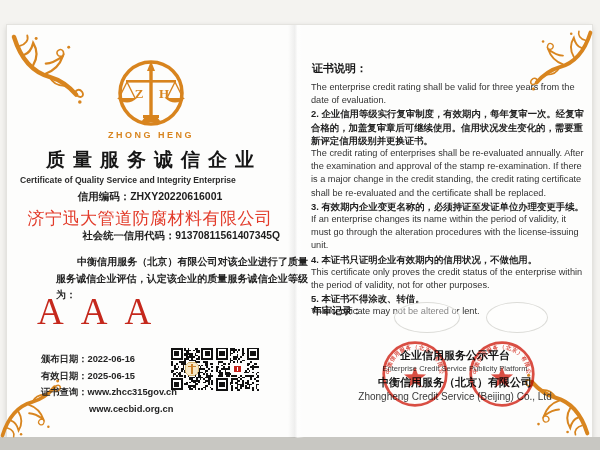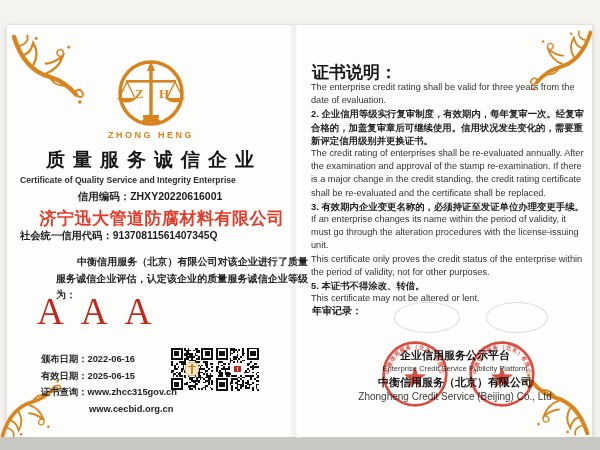--- a/index.html
+++ b/index.html
@@ -12,30 +12,30 @@
         background:linear-gradient(90deg,rgba(0,0,0,0),rgba(110,110,110,.10) 42%,rgba(255,255,255,.5) 60%,rgba(0,0,0,0));}
   .abs{position:absolute;}
   .orn{position:absolute;pointer-events:none;}
   
   .brand{left:71px;top:130px;width:160px;text-align:center;color:#d8841e;font-weight:bold;
          font-size:9px;letter-spacing:2.5px;}
   .title-cn{left:20px;top:147px;width:260px;text-align:center;font-size:19px;font-weight:bold;
             color:#161616;letter-spacing:8px;padding-left:8px;box-sizing:border-box;}
   .title-en{left:20px;top:175px;width:260px;text-align:left;font-size:8.6px;font-weight:bold;color:#2c2c2c;}
   .credit-code{left:20px;top:190px;width:260px;text-align:center;font-size:10.5px;font-weight:bold;color:#1d1d1d;}
-  .company{left:22px;top:207px;width:280px;text-align:center;font-size:17px;font-weight:bold;color:#e23b2a;letter-spacing:.5px;}
-  .unified{left:20px;top:229px;width:260px;text-align:left;font-size:10.3px;font-weight:bold;color:#1d1d1d;}
+  .company{left:10px;top:207px;width:280px;text-align:center;font-size:17px;font-weight:normal;color:#e23b2a;letter-spacing:.5px;}
+  .unified{left:20px;top:229px;width:260px;text-align:right;font-size:10.3px;font-weight:bold;color:#1d1d1d;}
   .assess{left:36px;top:254px;width:252px;font-size:10px;line-height:16.5px;color:#222;
           text-align:justify;text-indent:21px;font-weight:600;margin-left:20px;}
   .rating{left:20px;top:290px;width:260px;text-align:left;font-family:"Liberation Serif","DejaVu Serif",serif;
           font-size:37px;color:#c5281c;letter-spacing:17px;padding-left:17px;box-sizing:border-box;}
   .dates{left:41px;top:351px;font-size:9.3px;font-weight:bold;color:#242424;line-height:16.5px;}
   .dates .url2{padding-left:48px;}
   
-  .desc-head{left:312px;top:61px;font-size:17px;font-weight:bold;color:#161616;}
+  .desc-head{left:312px;top:61px;font-size:11px;font-weight:bold;color:#161616;}
   .desc{left:311px;top:81px;width:277px;color:#222;}
   .desc .cn{font-size:9.4px;font-weight:bold;line-height:13.2px;}
   .desc .en{font-size:9.2px;line-height:13.2px;color:#333;}
   .annual{left:312px;top:304px;font-size:10px;font-weight:bold;color:#161616;}
   .ellipse{border:1px solid #dcdcd8;border-radius:50%;background:rgba(255,255,255,.4);}
   .orgs{left:330px;top:348px;width:250px;text-align:center;color:#161616;}
   .orgs .cn1{font-size:11px;font-weight:bold;}
   .orgs .en1{font-size:7.6px;color:#3a3a3a;margin-top:1px;}
   .orgs .cn2{font-size:11px;font-weight:bold;margin-top:2px;}
   .orgs .en2{font-size:10px;color:#3a3a3a;margin-top:1px;}
@@ -532,20 +532,21 @@
       <rect x="12" y="11.3" width="1" height="2.4" fill="#fff"></rect>
     </svg>
 
   <div class="abs desc-head">证书说明：</div>
   <div class="abs desc">
     <div class="en">The enterprise credit rating shall be valid for three years from the date of evaluation.</div>
     <div class="cn">2. 企业信用等级实行复审制度，有效期内，每年复审一次。经复审合格的，加盖复审章后可继续使用。信用状况发生变化的，需要重新评定信用级别并更换证书。</div>
     <div class="en">The credit rating of enterprises shall be re-evaluated annually. After the examination and approval of the stamp re-examination. If there is a major change in the credit standing, the credit rating certificate shall be re-evaluated and the certificate shall be replaced.</div>
     <div class="cn">3. 有效期内企业变更名称的，必须持证至发证单位办理变更手续。</div>
     <div class="en">If an enterprise changes its name within the period of validity, it must go through the alteration procedures with the license-issuing unit.</div>
+    <div class="cn">4. 本证书只证明企业有效期内的信用状况，不做他用。</div>
     <div class="en">This certificate only proves the credit status of the enterprise within the period of validity, not for other purposes.</div>
     <div class="cn">5. 本证书不得涂改、转借。</div>
     <div class="en">This certificate may not be altered or lent.</div>
   </div>
 
   <div class="abs annual">年审记录：</div>
   <div class="abs ellipse" style="left:394px;top:302px;width:64px;height:29px;"></div>
   <div class="abs ellipse" style="left:486px;top:302px;width:60px;height:29px;"></div>
 
   <div class="abs orgs">

